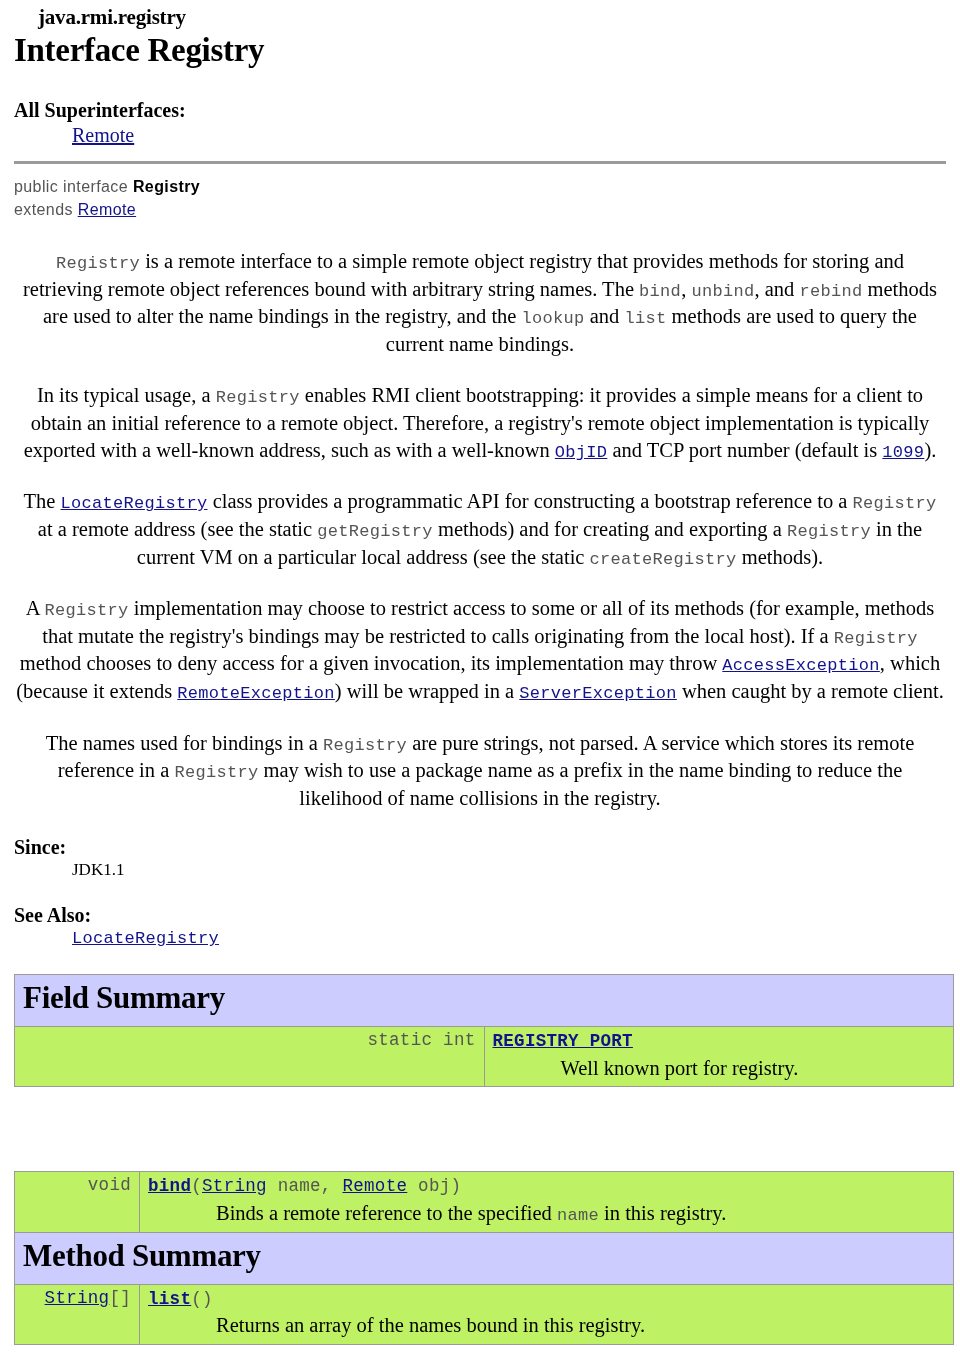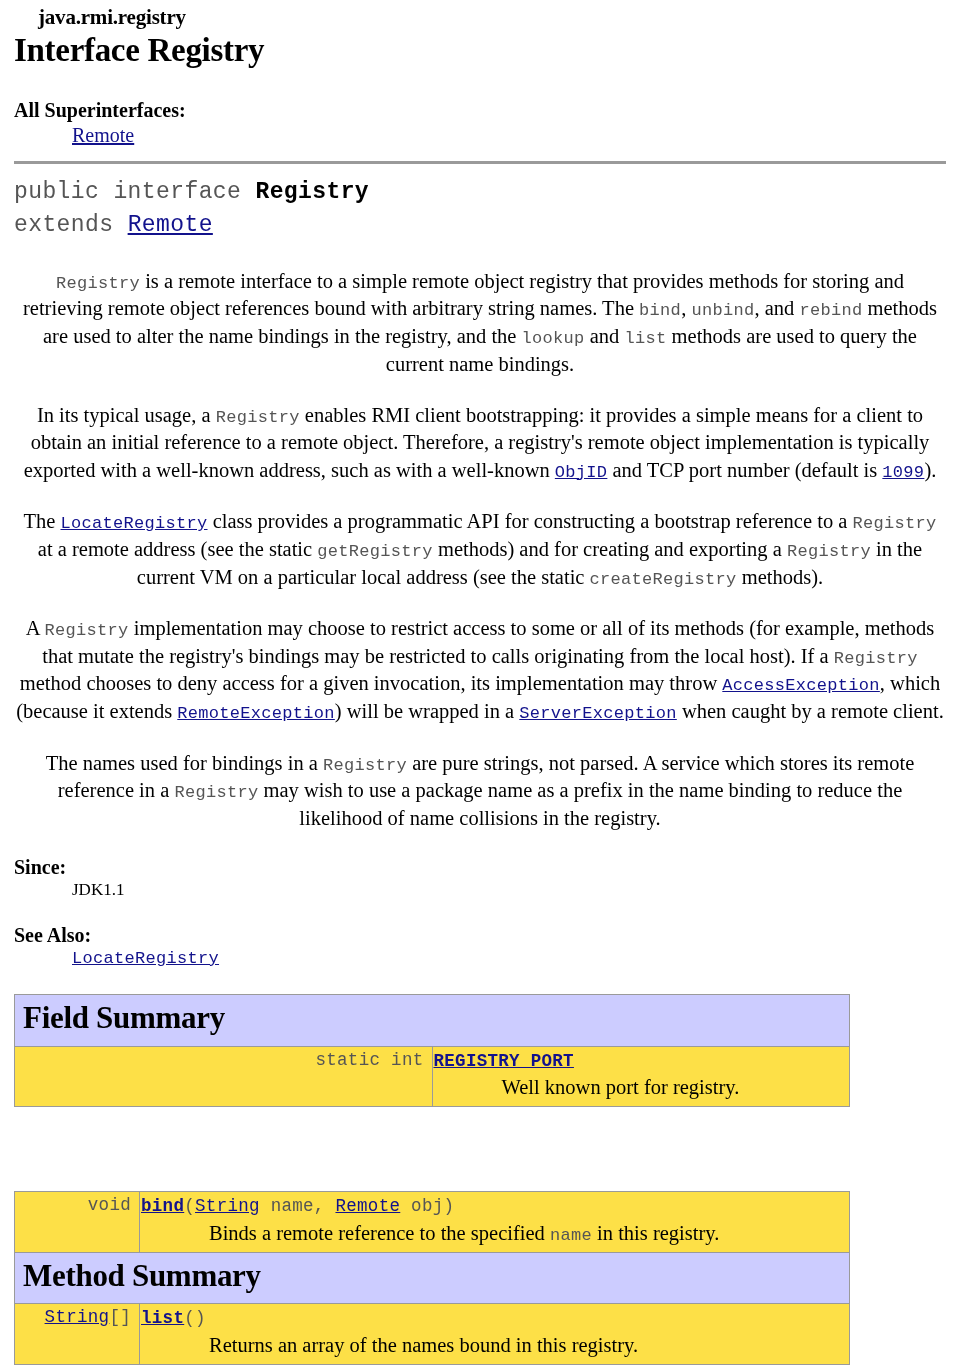--- a/index.html
+++ b/index.html
@@ -51,22 +51,22 @@
     text-decoration: underline;
   }
   hr.rule {
     border: none;
     border-top: 3px solid #9a9a9a;
     margin: 14px 0 12px 0;
     height: 0;
   }
   
   .decl {
-    font-family: Liberation Mono, monospace;
-    font-size: 23px;
+    font-family: Liberation Sans, sans-serif;
+    font-size: 16px;
     color: #555555;
     line-height: 1.42;
     letter-spacing: 0.4px;
   }
   .decl b {
     color: #000000;
     font-weight: bold;
   }
   .decl a.lnk { letter-spacing: 0.4px; }
   
@@ -100,25 +100,25 @@
   .dd-val {
     margin: 1px 0 0 58px;
     font-size: 17px;
   }
   .dd-val.mono-dd {
     font-family: "Liberation Mono", "DejaVu Sans Mono", monospace;
     font-size: 17.5px;
   }
   
   .summary-table {
-    width: 836px;
+    width: 940px;
     border-collapse: collapse;
     border: 1px solid #9a9a9a;
     margin-top: 26px;
-    background: #fde047;
+    background: #bef264;
     table-layout: fixed;
   }
   .summary-table.gap-big { margin-top: 84px; }
   .summary-table th.band {
     background: #ccccff;
     border: 1px solid #9a9a9a;
     text-align: left;
     padding: 6px 8px 10px 8px;
   }
   .band-title {
@@ -138,21 +138,21 @@
     text-align: right;
     font-family: "Liberation Mono", "DejaVu Sans Mono", monospace;
     font-size: 17.5px;
     color: #555555;
     letter-spacing: 0.3px;
     white-space: nowrap;
     padding-right: 8px;
   }
   td.type-col a.monolink { font-size: 17.5px; }
   td.desc-col {
-    padding-left: 1px;
+    padding-left: 8px;
   }
   .member-sig {
     font-family: "Liberation Mono", "DejaVu Sans Mono", monospace;
     font-size: 17.5px;
     color: #555555;
     letter-spacing: 0.3px;
     line-height: 1.35;
   }
   .member-sig a.memberlink {
     font-family: "Liberation Mono", "DejaVu Sans Mono", monospace;

